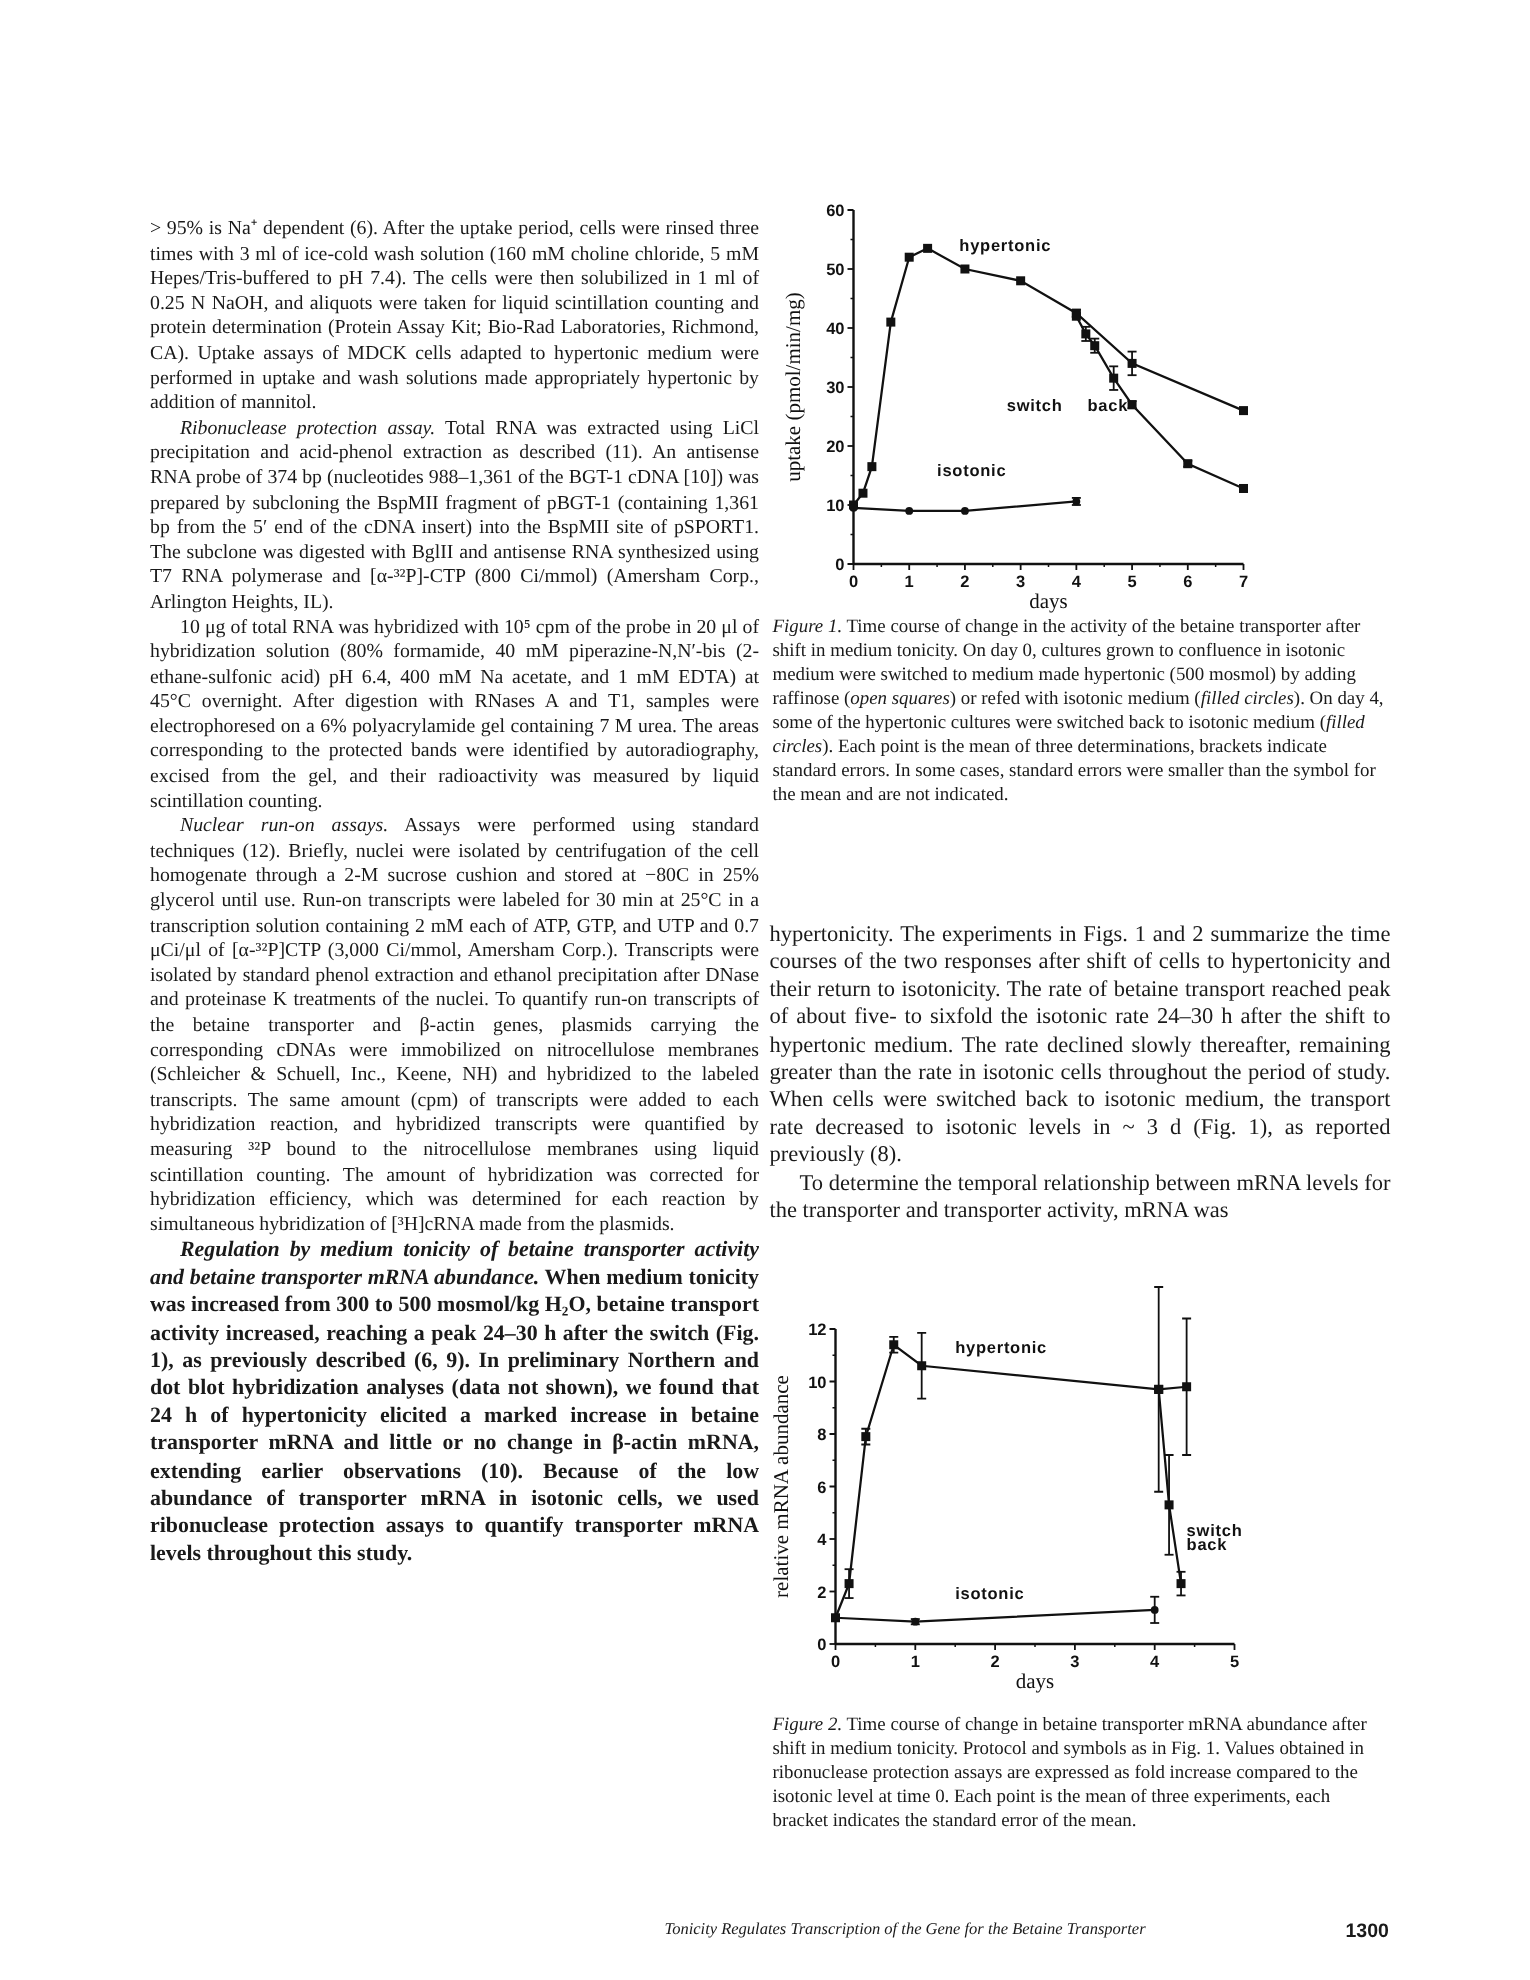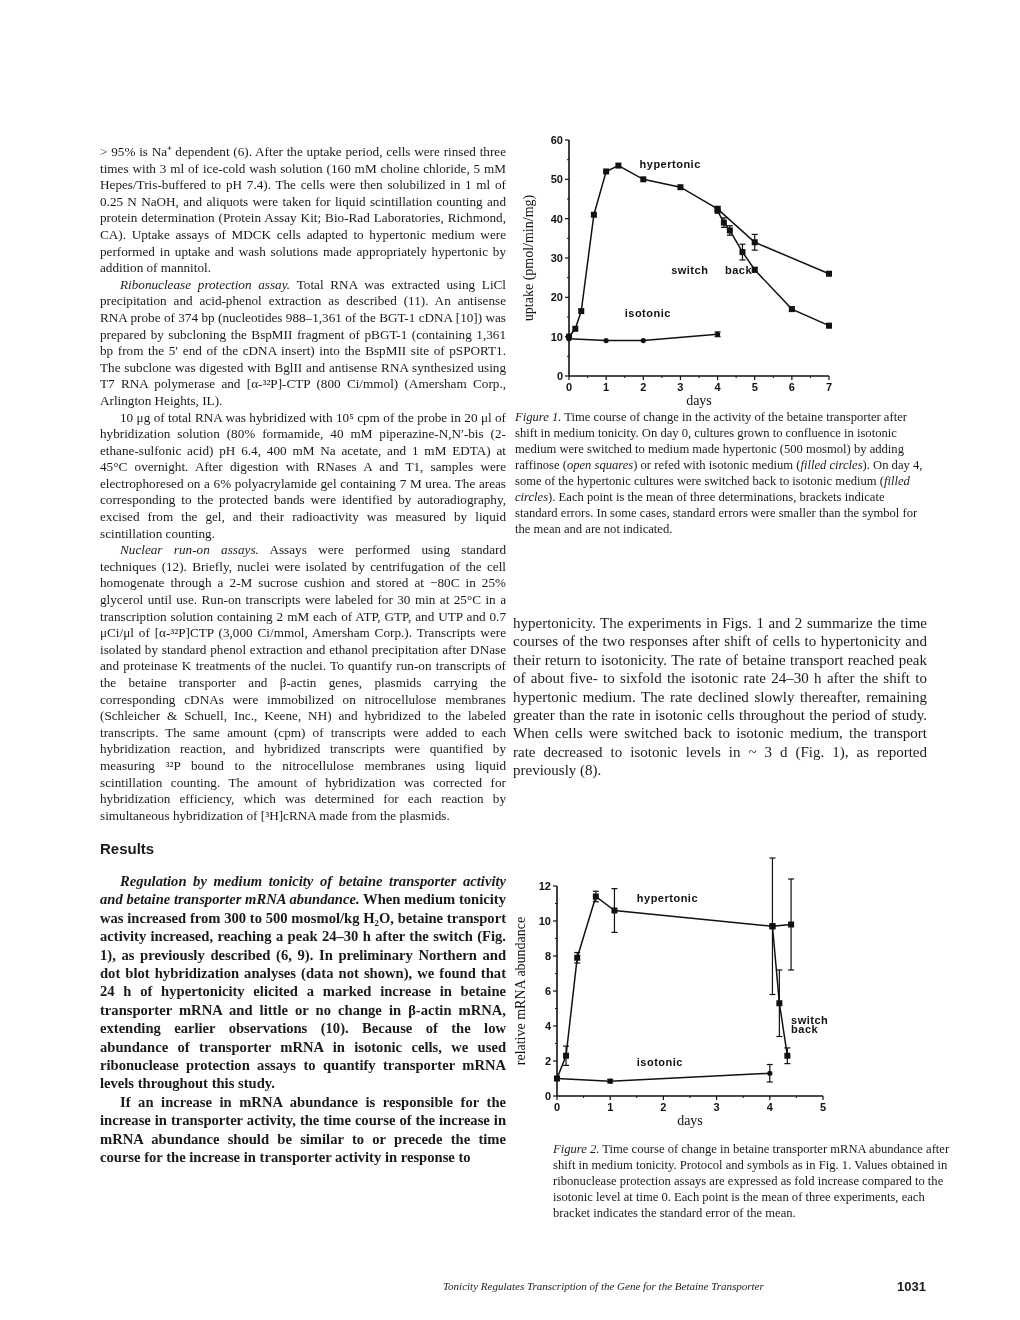--- a/index.html
+++ b/index.html
@@ -8,37 +8,35 @@
   .col { position:absolute; font-size:13.2px; line-height:16.6px; text-align:justify; }
   .col p { margin:0; }
   .indent { text-indent:20px; }
   #left { left:100px; top:144px; width:406px; }
   #right { left:513px; top:614px; width:414px; font-size:15px; line-height:18.4px; }
   .heading { font-family:"Liberation Sans", sans-serif; font-weight:bold; font-size:15px; margin:17px 0 14px 0 !important; }
   .results { font-size:14.6px; line-height:18.4px;font-weight:bold; }
   i { font-style:italic; }
   .caption { position:absolute; font-size:12.6px; line-height:16px; }
   #cap1 { left:515px; top:409px; width:410px; }
-  #cap2 { left:515px; top:1141px; width:400px;margin-left:38px; }
+  #cap2 { left:515px; top:1141px; width:400px; }
   .footer { position:absolute; top:1280px; left:443px; font-size:11px; font-style:italic; }
   .pageno { position:absolute; top:1279px; left:897px; font-family:"Liberation Sans", sans-serif; font-weight:bold; font-size:13px; }
   svg text { font-family:"Liberation Sans", sans-serif; }
   .chart { position:absolute; }
 </style>
 </head>
 <body>
 
 <div id="left" class="col">
   <p>&gt; 95% is Na⁺ dependent (6). After the uptake period, cells were rinsed three times with 3 ml of ice-cold wash solution (160 mM choline chloride, 5 mM Hepes/Tris-buffered to pH 7.4). The cells were then solubilized in 1 ml of 0.25 N NaOH, and aliquots were taken for liquid scintillation counting and protein determination (Protein Assay Kit; Bio-Rad Laboratories, Richmond, CA). Uptake assays of MDCK cells adapted to hypertonic medium were performed in uptake and wash solutions made appropriately hypertonic by addition of mannitol.</p>
   <p class="indent"><i>Ribonuclease protection assay.</i><span> Total RNA was extracted using LiCl precipitation and acid-phenol extraction as described (11). An antisense RNA probe of 374 bp (nucleotides 988–1,361 of the BGT-1 cDNA [10]) was prepared by subcloning the BspMII fragment of pBGT-1 (containing 1,361 bp from the 5′ end of the cDNA insert) into the BspMII site of pSPORT1. The subclone was digested with BglII and antisense RNA synthesized using T7 RNA polymerase and [α-³²P]-CTP (800 Ci/mmol) (Amersham Corp., Arlington Heights, IL).</span></p>
   <p class="indent">10 μg of total RNA was hybridized with 10⁵ cpm of the probe in 20 μl of hybridization solution (80% formamide, 40 mM piperazine-N,N′-bis (2-ethane-sulfonic acid) pH 6.4, 400 mM Na acetate, and 1 mM EDTA) at 45°C overnight. After digestion with RNases A and T1, samples were electrophoresed on a 6% polyacrylamide gel containing 7 M urea. The areas corresponding to the protected bands were identified by autoradiography, excised from the gel, and their radioactivity was measured by liquid scintillation counting.</p>
   <p class="indent"><i>Nuclear run-on assays.</i><span> Assays were performed using standard techniques (12). Briefly, nuclei were isolated by centrifugation of the cell homogenate through a 2-M sucrose cushion and stored at −80C in 25% glycerol until use. Run-on transcripts were labeled for 30 min at 25°C in a transcription solution containing 2 mM each of ATP, GTP, and UTP and 0.7 μCi/μl of [α-³²P]CTP (3,000 Ci/mmol, Amersham Corp.). Transcripts were isolated by standard phenol extraction and ethanol precipitation after DNase and proteinase K treatments of the nuclei. To quantify run-on transcripts of the betaine transporter and β-actin genes, plasmids carrying the corresponding cDNAs were immobilized on nitrocellulose membranes (Schleicher &amp; Schuell, Inc., Keene, NH) and hybridized to the labeled transcripts. The same amount (cpm) of transcripts were added to each hybridization reaction, and hybridized transcripts were quantified by measuring ³²P bound to the nitrocellulose membranes using liquid scintillation counting. The amount of hybridization was corrected for hybridization efficiency, which was determined for each reaction by simultaneous hybridization of [³H]cRNA made from the plasmids.</span></p>
-  <p class="heading">Results</p>
   <p class="indent results"><i>Regulation by medium tonicity of betaine transporter activity and betaine transporter mRNA abundance.</i><span> When medium tonicity was increased from 300 to 500 mosmol/kg H₂O, betaine transport activity increased, reaching a peak 24–30 h after the switch (Fig. 1), as previously described (6, 9). In preliminary Northern and dot blot hybridization analyses (data not shown), we found that 24 h of hypertonicity elicited a marked increase in betaine transporter mRNA and little or no change in β-actin mRNA, extending earlier observations (10). Because of the low abundance of transporter mRNA in isotonic cells, we used ribonuclease protection assays to quantify transporter mRNA levels throughout this study.</span></p>
-  <p class="indent results">If an increase in mRNA abundance is responsible for the increase in transporter activity, the time course of the increase in mRNA abundance should be similar to or precede the time course for the increase in transporter activity in response to</p>
 </div>
 
 <svg id="fig1" class="chart" style="left:505px;top:125px" width="345" height="290">
     <line x1="64" y1="251" x2="324" y2="251" stroke="#111" stroke-width="1.6"></line>
     <line x1="64" y1="251" x2="64" y2="15" stroke="#111" stroke-width="1.6"></line>
     <line x1="64" y1="251" x2="64" y2="255" stroke="#111" stroke-width="1.2"></line>
     <line x1="82.57142857142857" y1="251" x2="82.57142857142857" y2="253" stroke="#111" stroke-width="1"></line>
     <text x="64" y="266" text-anchor="middle" font-size="11" font-weight="bold" fill="#111">0</text>
     <line x1="101.14285714285714" y1="251" x2="101.14285714285714" y2="255" stroke="#111" stroke-width="1.2"></line>
     <line x1="119.71428571428571" y1="251" x2="119.71428571428571" y2="253" stroke="#111" stroke-width="1"></line>
@@ -136,20 +134,21 @@
     <circle cx="212.57142857142856" cy="209.30666666666667" r="2.6" fill="#111"></circle>
     <text x="134.57142857142856" y="42.53333333333333" font-size="11" font-weight="bold" fill="#111" letter-spacing="0.5">hypertonic</text>
     <text x="166.14285714285714" y="148.73333333333335" font-size="11" font-weight="bold" fill="#111" letter-spacing="0.5">switch</text>
     <text x="220" y="148.73333333333335" font-size="11" font-weight="bold" fill="#111" letter-spacing="0.5">back</text>
     <text x="119.71428571428571" y="192" font-size="11" font-weight="bold" fill="#111" letter-spacing="0.5">isotonic</text>
   </svg>
 <div id="cap1" class="caption"><i>Figure 1.</i><span> Time course of change in the activity of the betaine transporter after shift in medium tonicity. On day 0, cultures grown to confluence in isotonic medium were switched to medium made hypertonic (500 mosmol) by adding raffinose (</span><i>open squares</i><span>) or refed with isotonic medium (</span><i>filled circles</i><span>). On day 4, some of the hypertonic cultures were switched back to isotonic medium (</span><i>filled circles</i><span>). Each point is the mean of three determinations, brackets indicate standard errors. In some cases, standard errors were smaller than the symbol for the mean and are not indicated.</span></div>
 
 <div id="right" class="col">
   <p>hypertonicity. The experiments in Figs. 1 and 2 summarize the time courses of the two responses after shift of cells to hypertonicity and their return to isotonicity. The rate of betaine transport reached peak of about five- to sixfold the isotonic rate 24–30 h after the shift to hypertonic medium. The rate declined slowly thereafter, remaining greater than the rate in isotonic cells throughout the period of study. When cells were switched back to isotonic medium, the transport rate decreased to isotonic levels in ~ 3 d (Fig. 1), as reported previously (8).</p>
+  <p class="indent">To determine the temporal relationship between mRNA levels for the transporter and transporter activity, mRNA was</p>
 </div>
 
 <svg id="fig2" class="chart" style="left:505px;top:850px" width="345" height="290">
     <line x1="52" y1="246" x2="318" y2="246" stroke="#111" stroke-width="1.6"></line>
     <line x1="52" y1="246" x2="52" y2="36" stroke="#111" stroke-width="1.6"></line>
     <line x1="52" y1="246" x2="52" y2="250" stroke="#111" stroke-width="1.2"></line>
     <line x1="78.6" y1="246" x2="78.6" y2="248" stroke="#111" stroke-width="1"></line>
     <text x="52" y="261" text-anchor="middle" font-size="11" font-weight="bold" fill="#111">0</text>
     <line x1="105.2" y1="246" x2="105.2" y2="250" stroke="#111" stroke-width="1.2"></line>
     <line x1="131.8" y1="246" x2="131.8" y2="248" stroke="#111" stroke-width="1"></line>
@@ -234,13 +233,13 @@
     <line x1="261.8" y1="232" x2="267.8" y2="232" stroke="#111" stroke-width="1.2"></line>
     <circle cx="264.8" cy="223.25" r="2.6" fill="#111"></circle>
     <text x="131.8" y="51.75" font-size="11" font-weight="bold" fill="#111" letter-spacing="0.5">hypertonic</text>
     <text x="286.08000000000004" y="174.25" font-size="11" font-weight="bold" fill="#111" letter-spacing="0.5">switch</text>
     <text x="286.08000000000004" y="183" font-size="11" font-weight="bold" fill="#111" letter-spacing="0.5">back</text>
     <text x="131.8" y="216.25" font-size="11" font-weight="bold" fill="#111" letter-spacing="0.5">isotonic</text>
   </svg>
 <div id="cap2" class="caption"><i>Figure 2.</i><span> Time course of change in betaine transporter mRNA abundance after shift in medium tonicity. Protocol and symbols as in Fig. 1. Values obtained in ribonuclease protection assays are expressed as fold increase compared to the isotonic level at time 0. Each point is the mean of three experiments, each bracket indicates the standard error of the mean.</span></div>
 
 <div class="footer">Tonicity Regulates Transcription of the Gene for the Betaine Transporter</div>
-<div class="pageno">1031</div>
+<div class="pageno">1300</div>
 
 </body></html>

